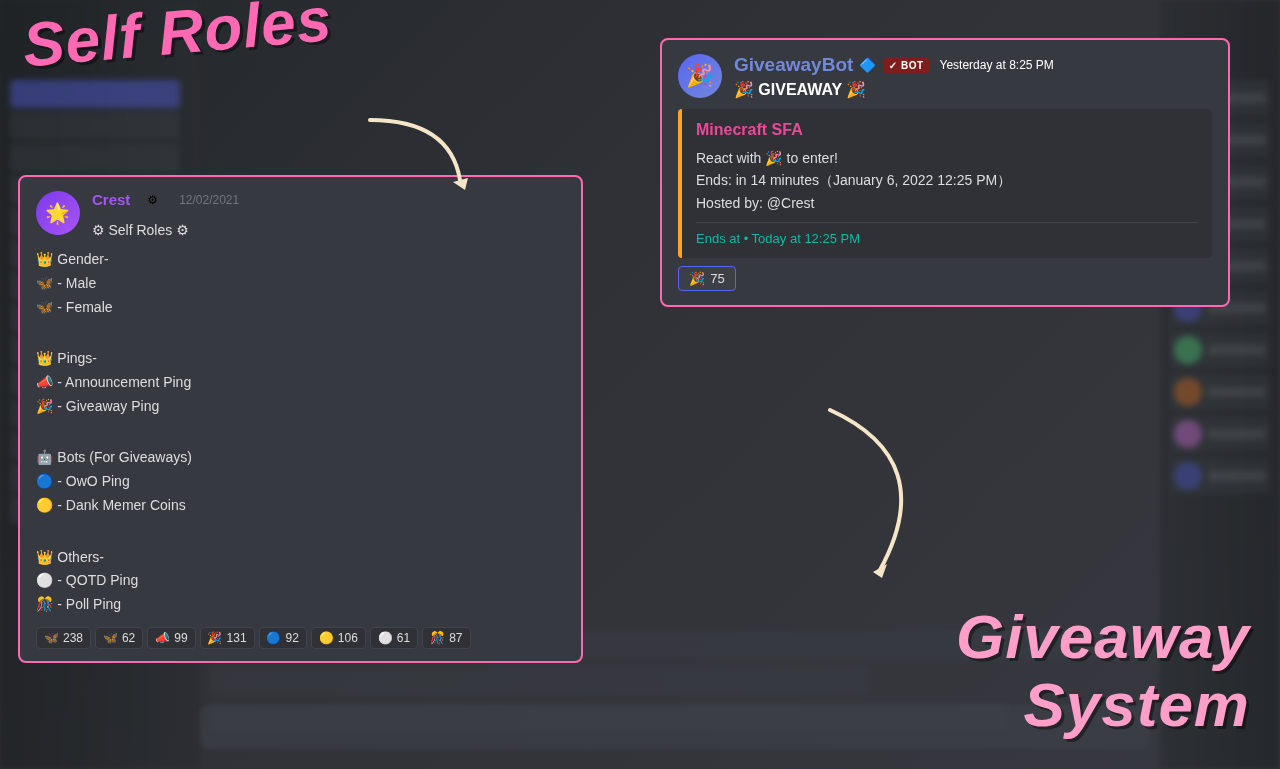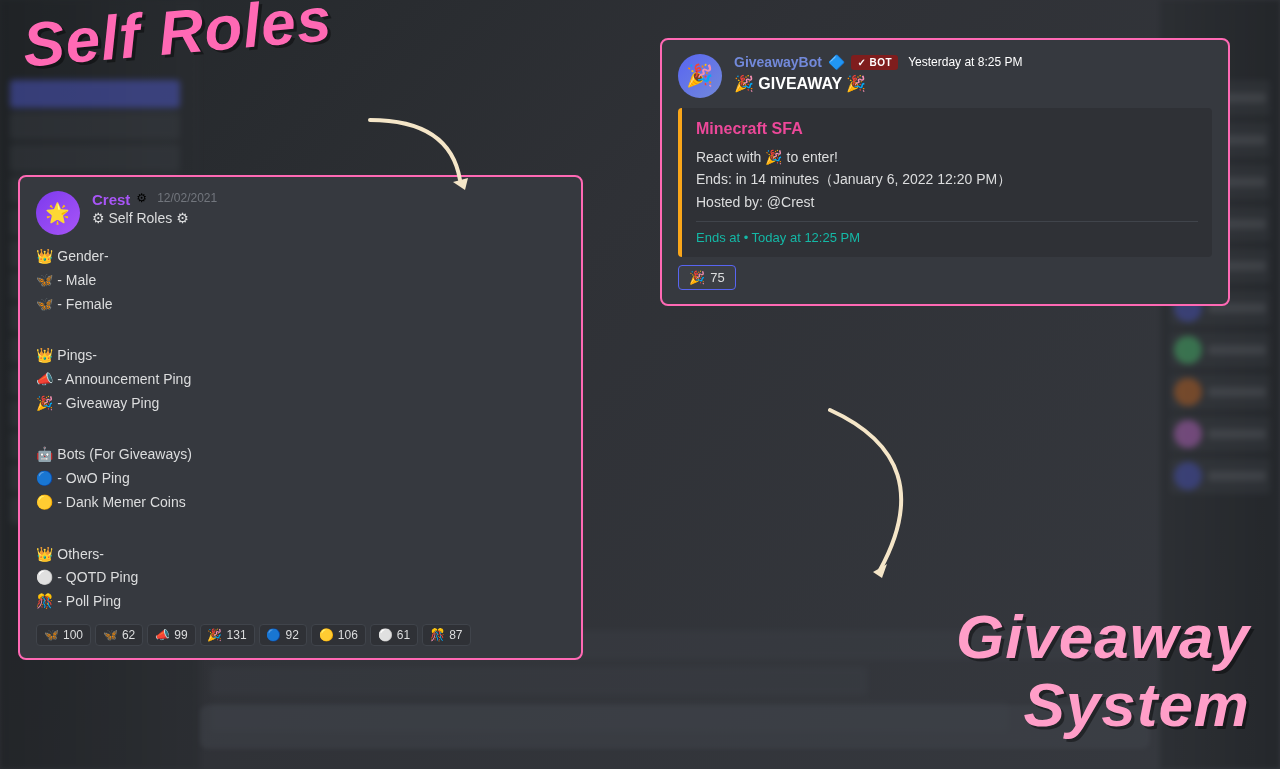--- a/index.html
+++ b/index.html
@@ -187,22 +187,22 @@
       font-size: 20px;
       flex-shrink: 0;
     }
 
     .card-user-info {
       flex: 1;
     }
 
     .card-username-row {
       display: flex;
-      align-items: flex-start;
-      gap: 6px;
+      align-items: center;
+      gap: 17px;
     }
 
     .card-username {
       color: #a855f7;
       font-weight: 700;
       font-size: 15px;
     }
 
     .card-verified-icon {
       font-size: 12px;
@@ -211,21 +211,21 @@
     .card-timestamp {
       color: #72767d;
       font-size: 12px;
       margin-left: 4px;
     }
 
     .card-title-row {
       display: flex;
       align-items: flex-start;
       gap: 6px;
-      margin-top: 2px;
+      margin-top: 14px;
     }
 
     .card-self-roles-label {
       color: #dcddde;
       font-size: 14px;
     }
 
     .card-body {
       color: #dcddde;
       font-size: 14px;
@@ -311,21 +311,21 @@
     .giveaway-username-row {
       display: flex;
       align-items: center;
       gap: 6px;
       flex-wrap: wrap;
     }
 
     .giveaway-username {
       color: #7289da;
       font-weight: 700;
-      font-size: 14px;
+      font-size: 19px;
       text-align: center;
     }
 
     .bot-verified-icon {
       color: #7289da;
       font-size: 14px;
     }
 
     .bot-badge {
       background: #7f1d1d;
@@ -528,21 +528,21 @@
       <br>
       <div class="card-section">
         <div>👑 Others-</div>
         <div>⚪ - QOTD Ping</div>
         <div>🎊 - Poll Ping</div>
       </div>
     </div>
     <div class="card-reactions">
       <button class="reaction-btn">
         <span>🦋</span>
-        <span>100</span>
+        <span>238</span>
       </button>
       <button class="reaction-btn">
         <span>🦋</span>
         <span>62</span>
       </button>
       <button class="reaction-btn">
         <span>📣</span>
         <span>99</span>
       </button>
       <button class="reaction-btn">
@@ -580,21 +580,21 @@
         </div>
         <div class="giveaway-title-row">
           <span>🎉 GIVEAWAY 🎉</span>
         </div>
       </div>
     </div>
 
     <div class="giveaway-embed">
       <div class="embed-prize">Minecraft SFA</div>
       <div class="embed-line">React with 🎉 to enter!</div>
-      <div class="embed-line">Ends:  in 14 minutes（January 6, 2022 12:20 PM）</div>
+      <div class="embed-line">Ends:  in 14 minutes（January 6, 2022 12:25 PM）</div>
       <div class="embed-line">Hosted by: @Crest</div>
       <div class="embed-divider"></div>
       <div class="embed-ends-at">Ends at • Today at 12:25 PM</div>
     </div>
 
     <div class="giveaway-reactions">
       <button class="giveaway-reaction">
         <span>🎉</span>
         <span>75</span>
       </button>

